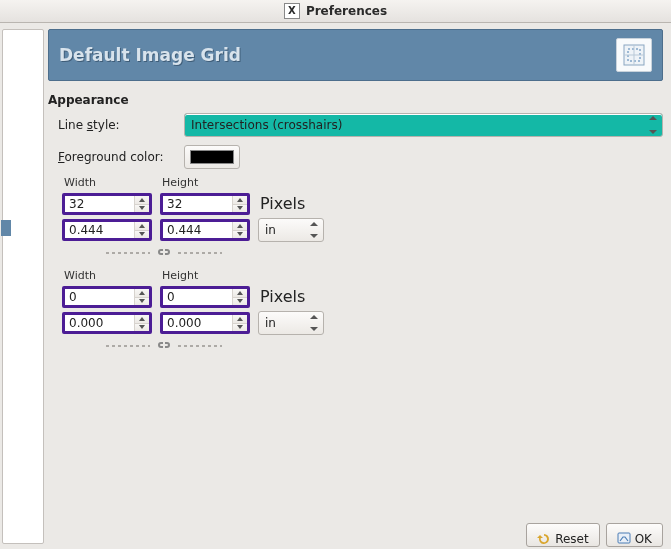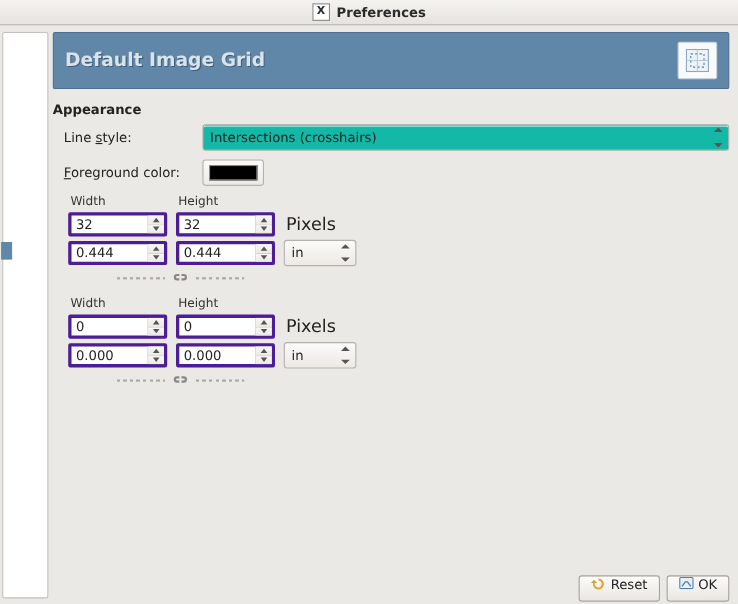--- a/index.html
+++ b/index.html
@@ -258,21 +258,21 @@
     display: flex;
     gap: 6px;
     padding-bottom: 2px;
   }
   .btn {
     height: 22px;
     border: 1px solid #a8a39e;
     border-radius: 3px;
     background: linear-gradient(#fdfcfb, #e9e6e2);
     display: flex;
-    align-items: flex-start;
+    align-items: flex-end;
     gap: 4px;
     padding: 0 10px;
     font-size: 12px;
   }
   .btn .icon {
     width: 14px;
     height: 14px;
     display: flex;
     align-items: center;
     justify-content: center;

